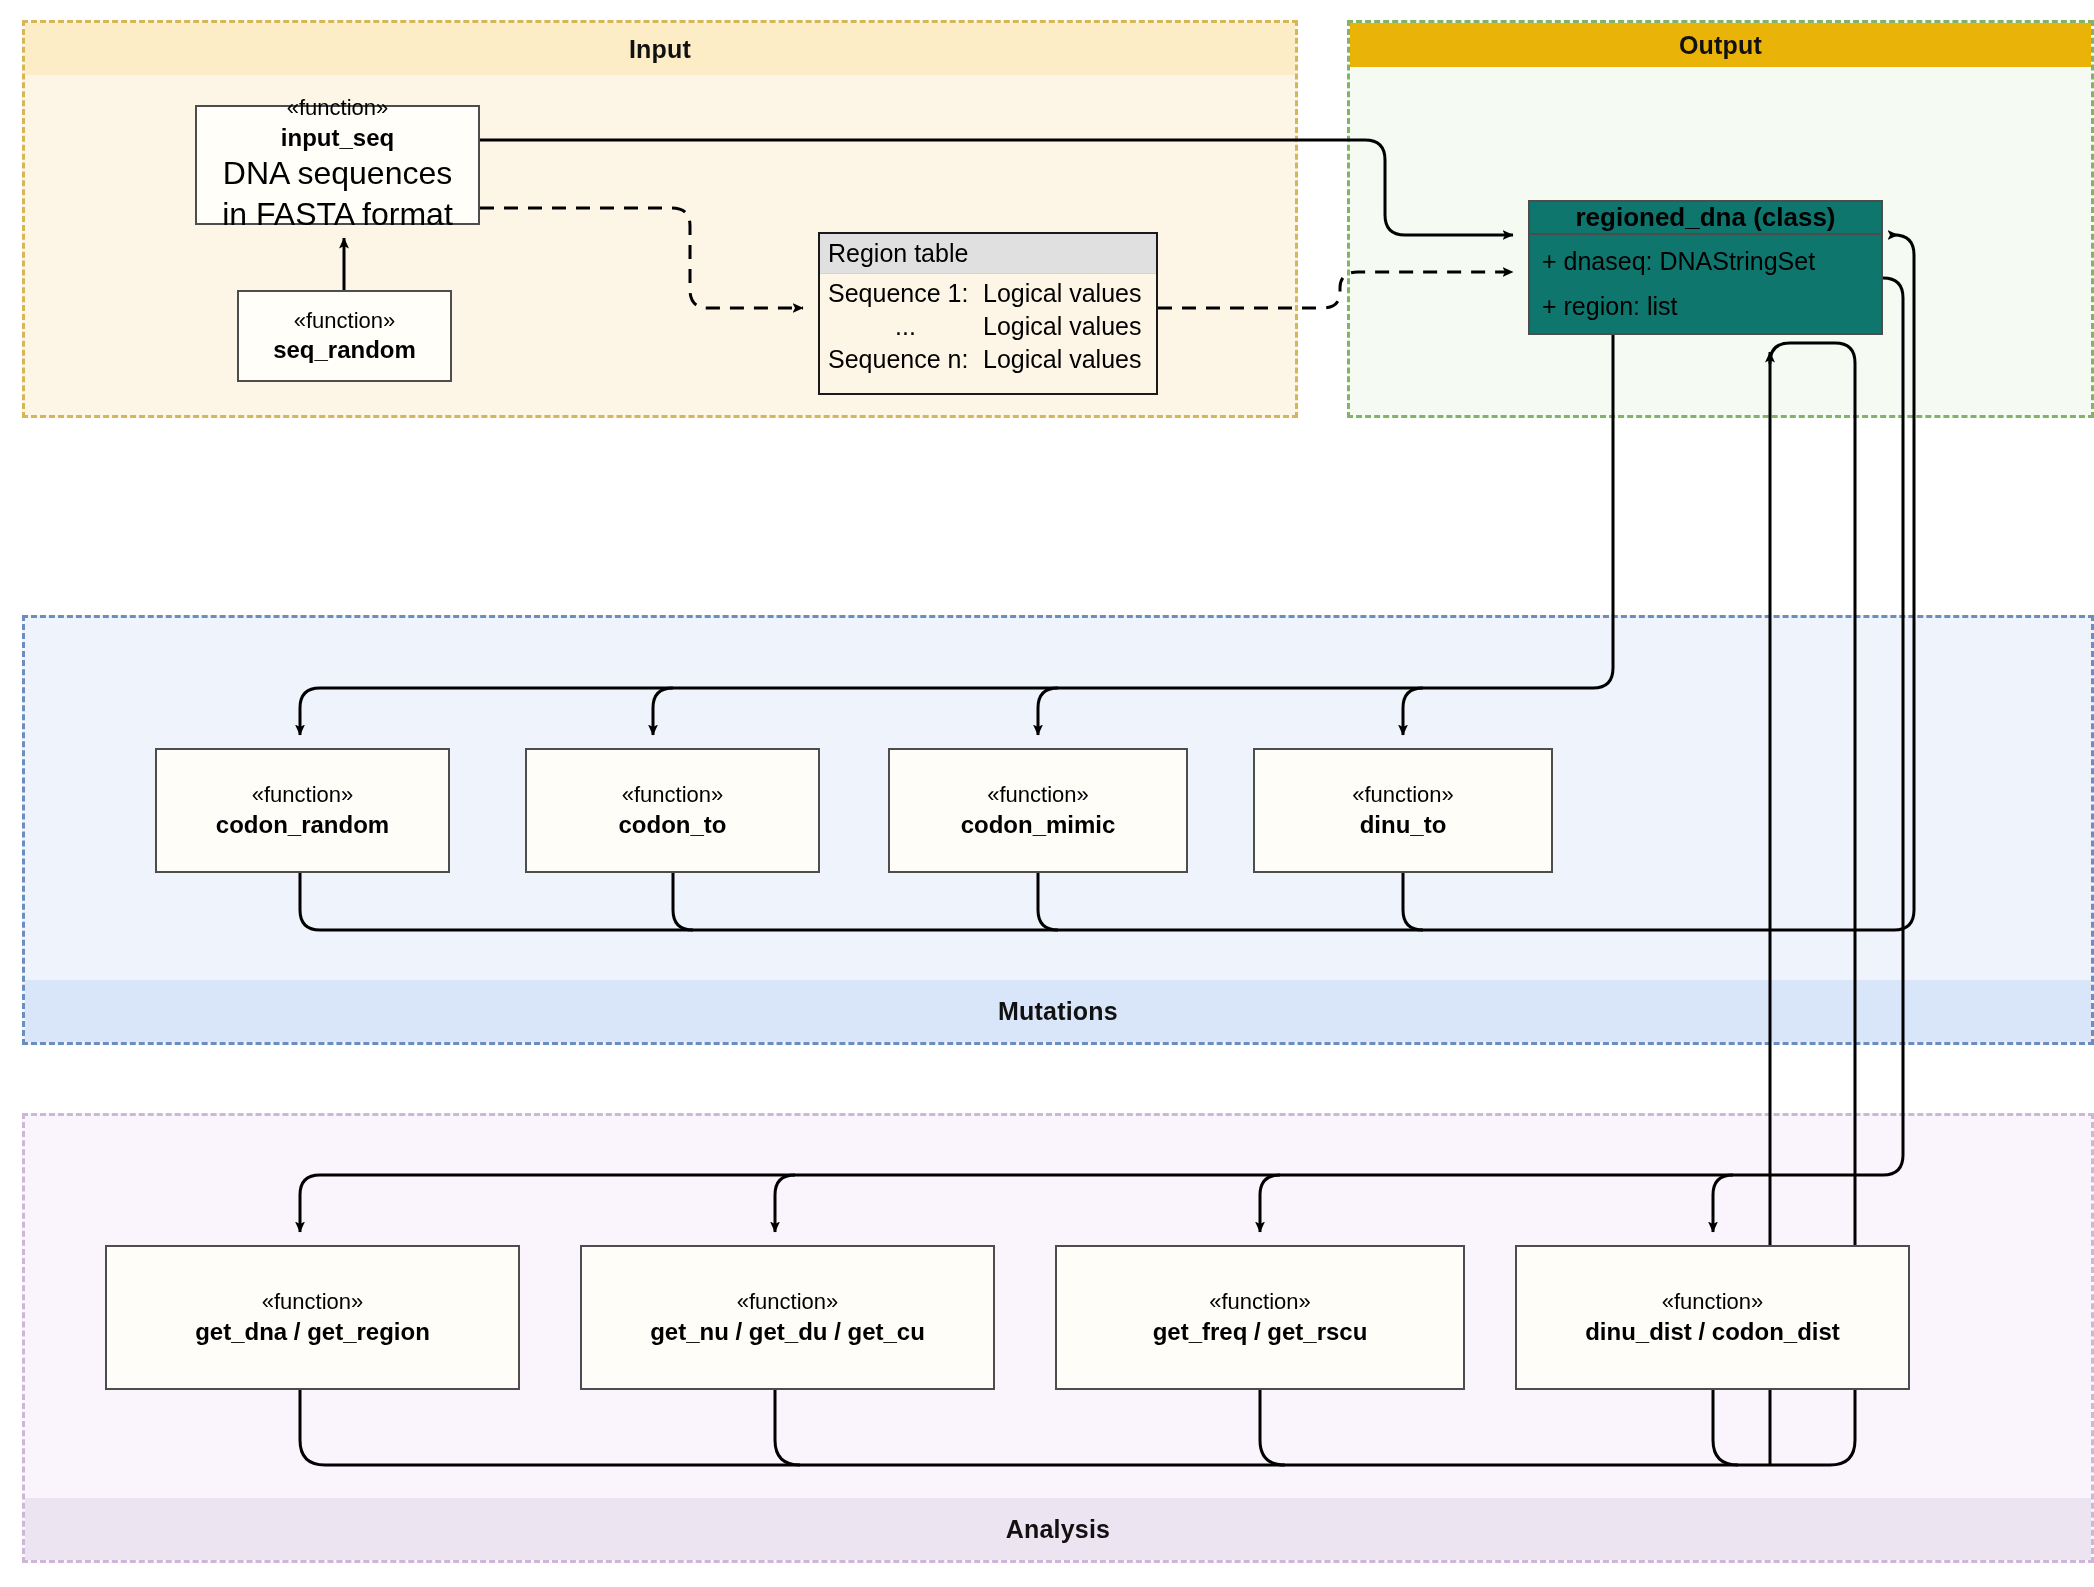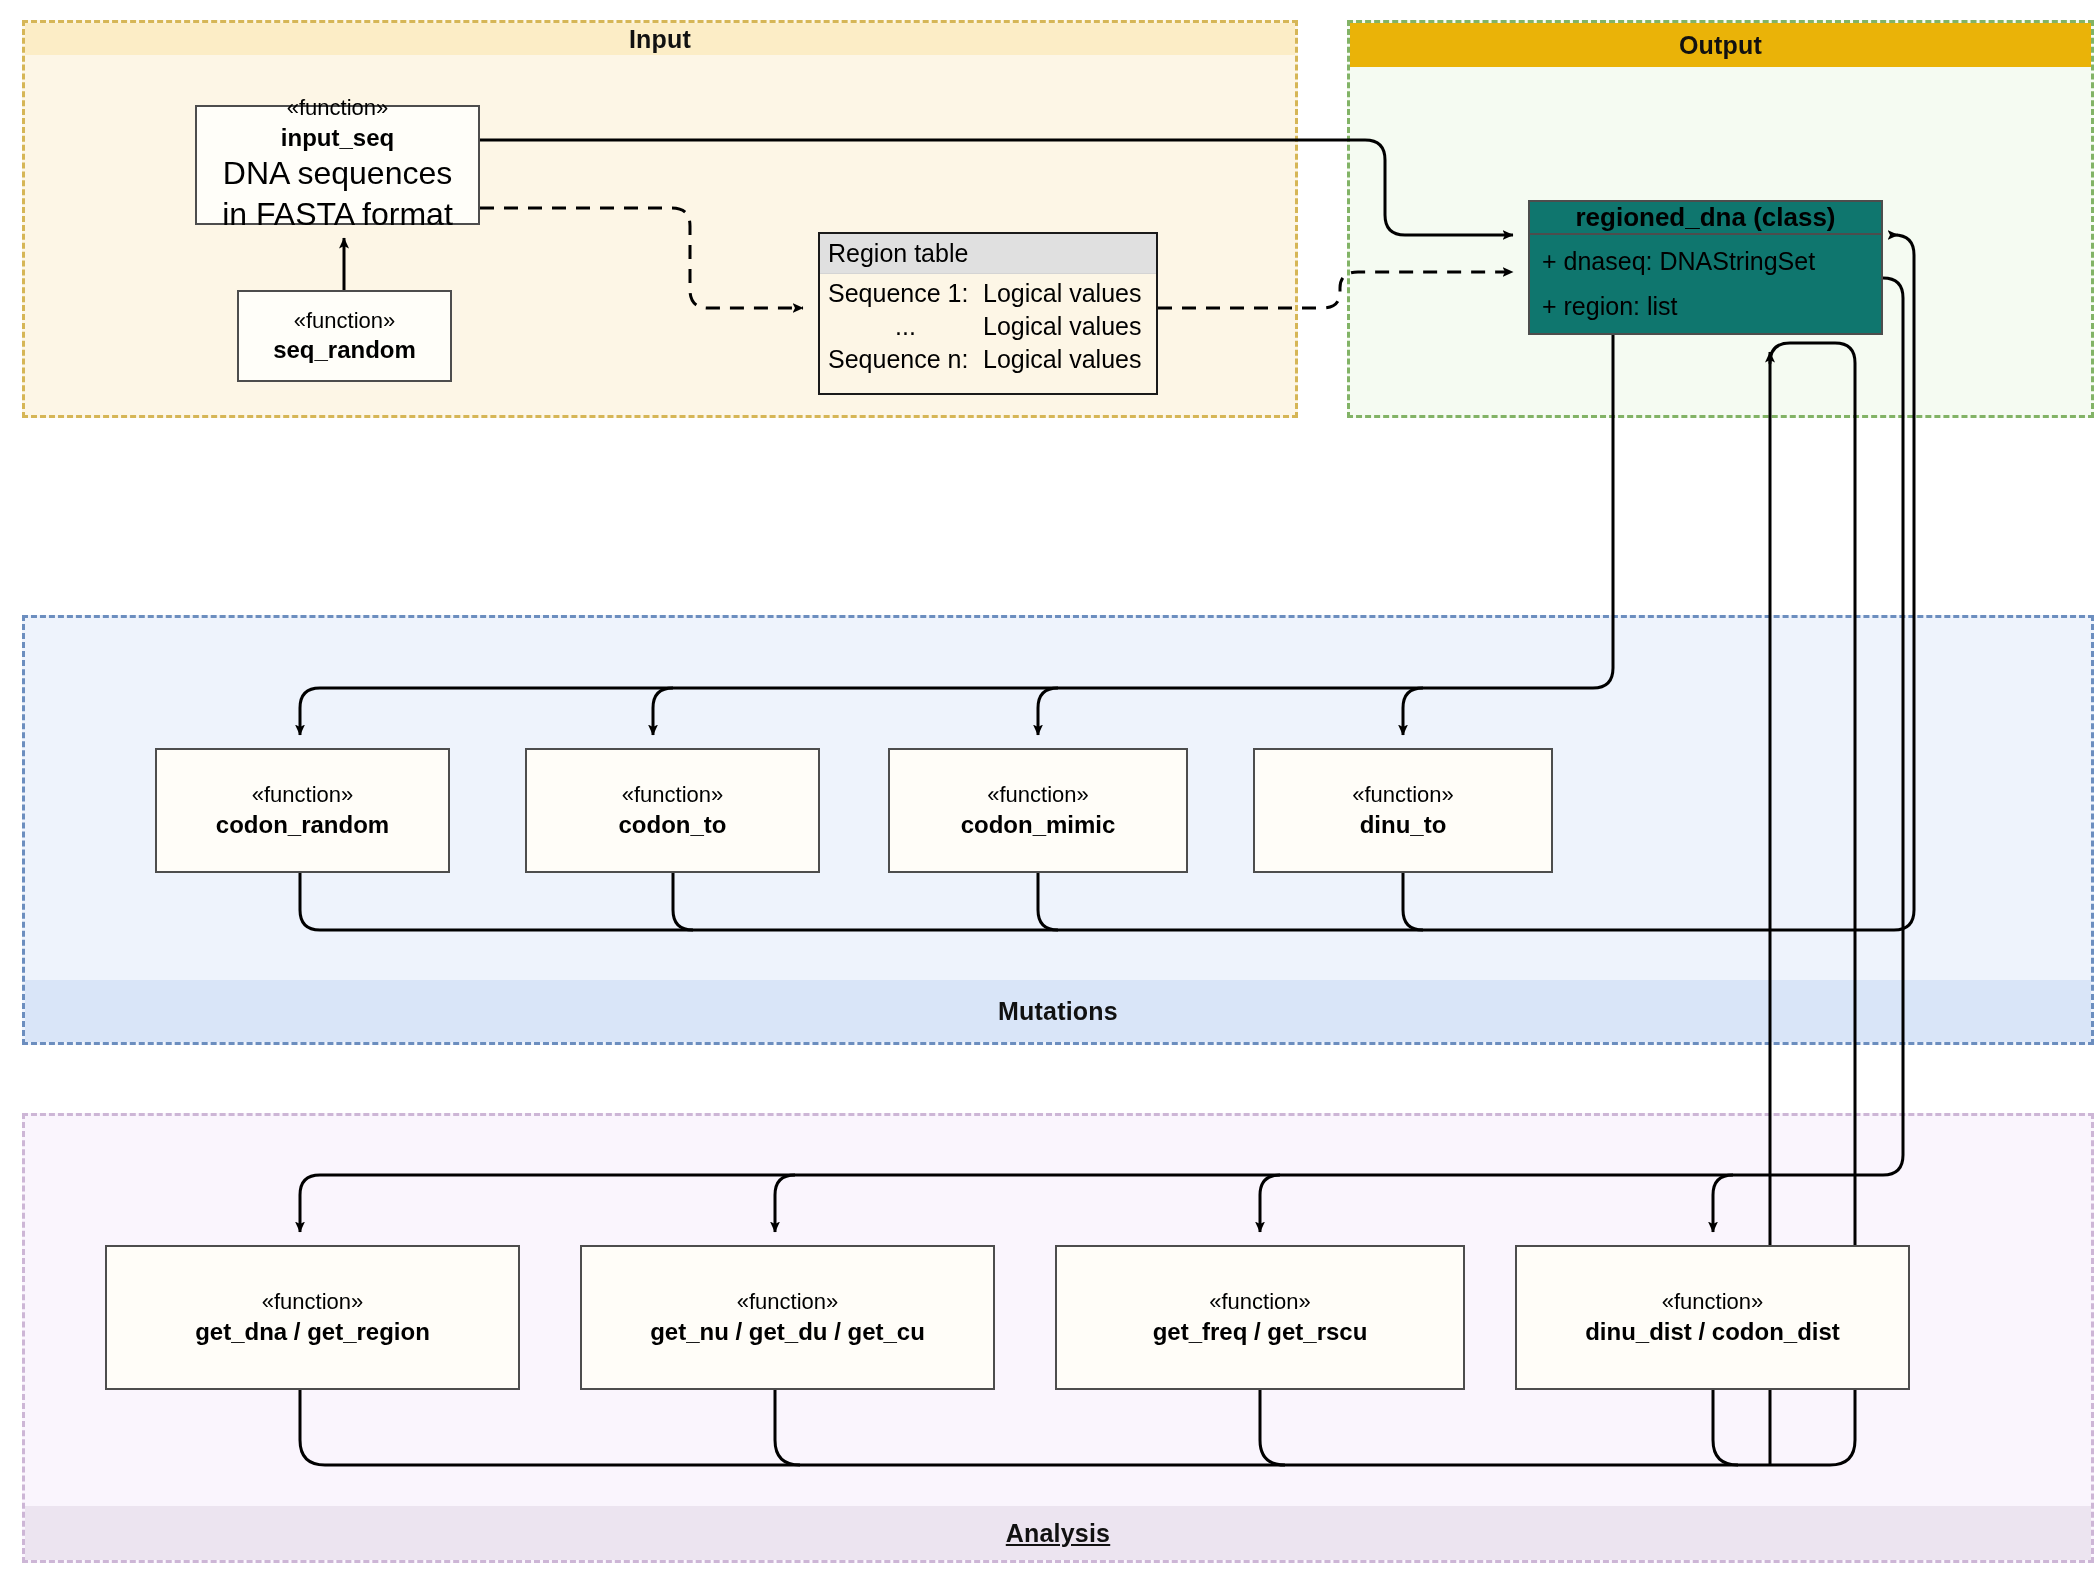--- a/index.html
+++ b/index.html
@@ -38,21 +38,21 @@
     color: #111111;
     letter-spacing: 0.2px;
   }
 
   #lane-input {
     left: 22px;  top: 20px;  width: 1276px; height: 398px;
     border-color: #d6b656;
     background: #fdf6e6;
   }
   #lane-input .lane-title {
-    top: 0; height: 32px;
+    top: 0; height: 52px;
     background: #fcedc6;
   }
 
   #lane-output {
     left: 1347px; top: 20px; width: 747px; height: 398px;
     border-color: #82b366;
     background: #f5fbf2;
   }
   #lane-output .lane-title {
     top: 0; height: 44px;
@@ -68,23 +68,22 @@
     bottom: 0; height: 62px;
     background: #d9e5f8;
   }
 
   #lane-analysis {
     left: 22px; top: 1113px; width: 2072px; height: 450px;
     border-color: #cdb6d6;
     background: #faf5fd;
   }
   #lane-analysis .lane-title {
-    bottom: 0; height: 54px;
+    bottom: 0; height: 62px;
     background: #ece4f0;
-    text-decoration: underline;
   }
 
   
   .node {
     position: absolute;
     box-sizing: border-box;
     border: 2px solid #4d4d4d;
     background: #fffdf8;
     display: flex;
     flex-direction: column;

